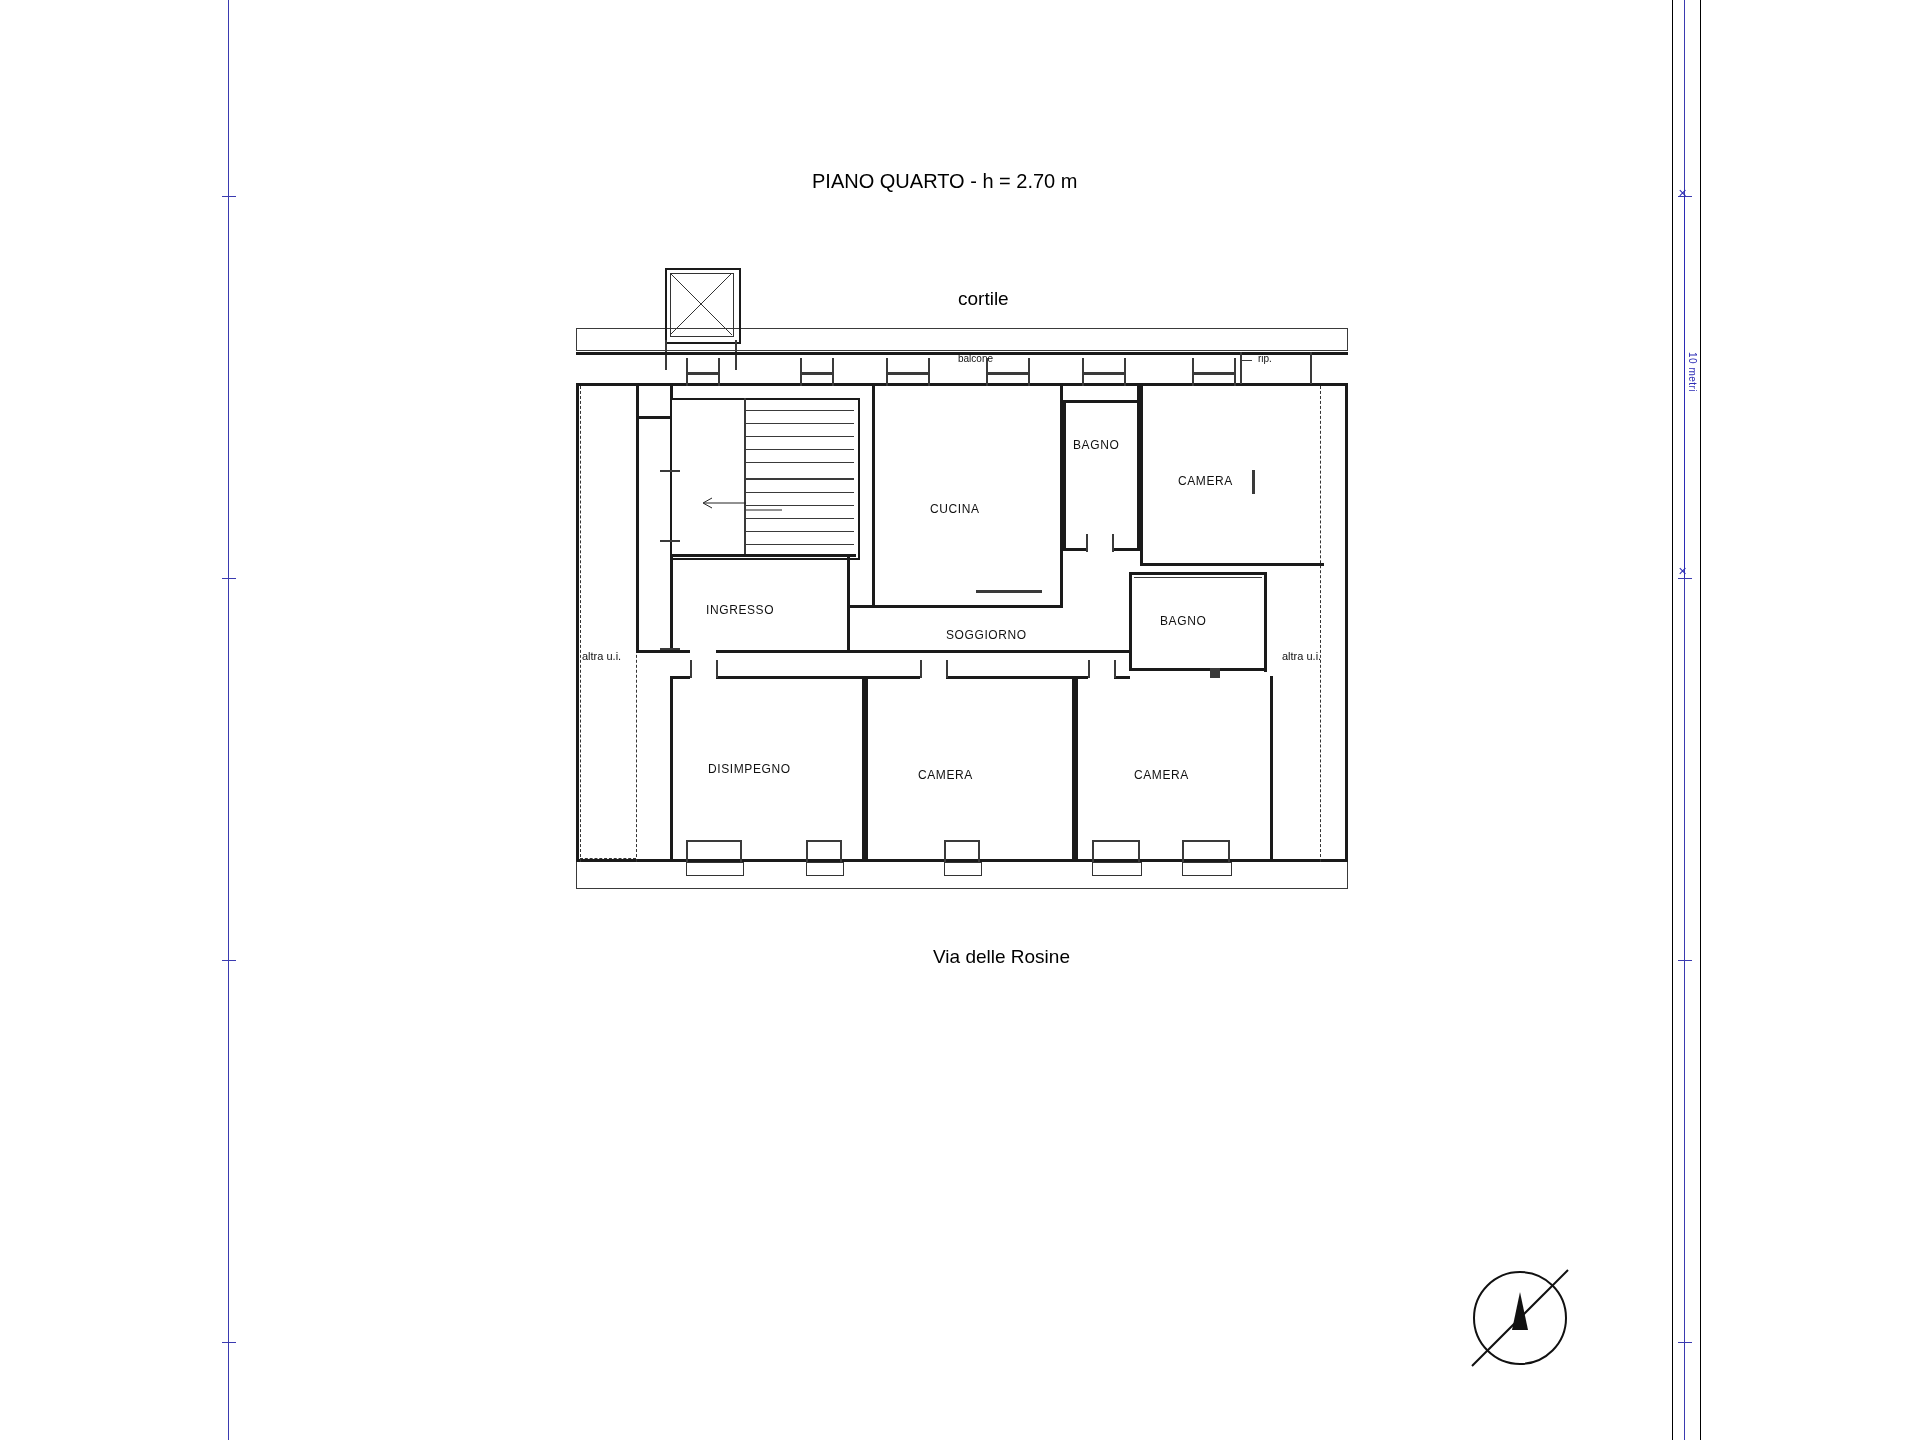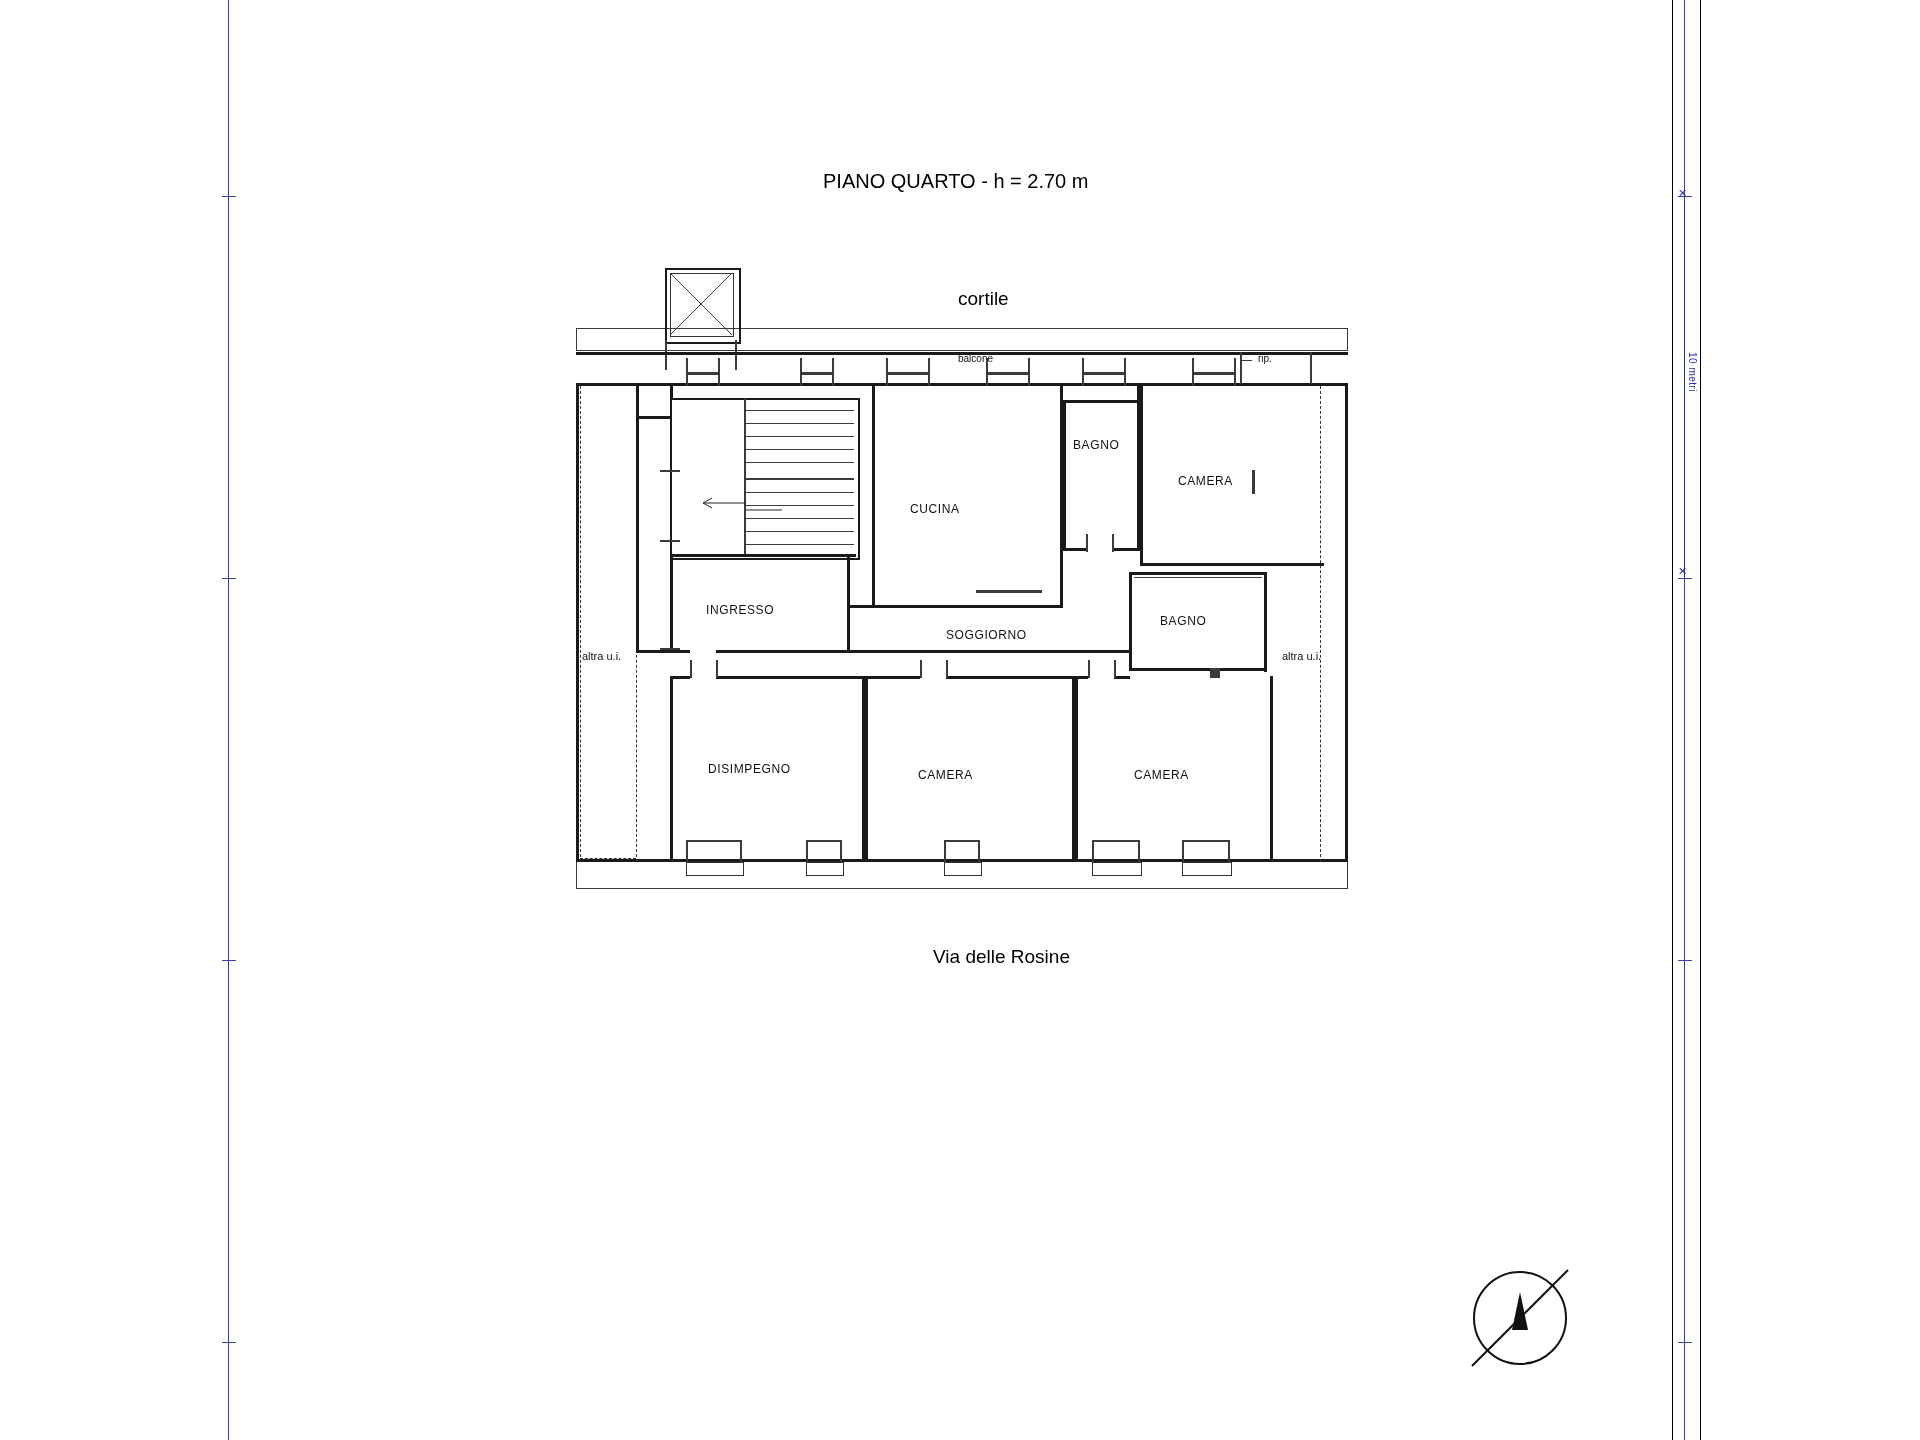--- a/index.html
+++ b/index.html
@@ -148,21 +148,21 @@
   <div class="guide-tick" style="left:1678px; top:1342px;"></div>
 
   <div class="frame-v" style="left:1672px; top:0; height:1440px;"></div>
   <div class="frame-v" style="left:1700px; top:0; height:1440px;"></div>
 
   <div class="scale-line" style="left:1684px; top:196px; height:382px;"></div>
   <div class="scale-cap" style="left:1678px; top:188px;">✕</div>
   <div class="scale-cap" style="left:1678px; top:566px;">✕</div>
   <div class="scale-label" style="left:1698px; top:352px;">10 metri</div>
 
-  <div class="plan-title" style="left:812px; top:170px;margin-left:11px;">PIANO QUARTO - h = 2.70 m</div>
+  <div class="plan-title" style="left:812px; top:170px;">PIANO QUARTO - h = 2.70 m</div>
   <div class="courtyard-label" style="left:958px; top:288px;">cortile</div>
   <div class="street-label" style="left:904px; top:946px;margin-left:29px;">Via delle Rosine</div>
 
   <div style="position:absolute; left:0; top:0; width:1920px; height:1440px;">
 
     <div class="thin" style="left:576px; top:328px; width:772px; height:1px;"></div>
     <div class="thin" style="left:576px; top:350px; width:772px; height:1px;"></div>
     <div class="thin" style="left:576px; top:328px; width:1px; height:22px;"></div>
     <div class="thin" style="left:1347px; top:328px; width:1px; height:22px;"></div>
 
@@ -233,21 +233,21 @@
     <div class="room-label" style="left:706px; top:603px;">INGRESSO</div>
 
     <div class="wall" style="left:636px; top:386px; width:3px; height:30px;"></div>
     <div class="wall" style="left:636px; top:416px; width:36px; height:3px;"></div>
     <div class="wall" style="left:636px; top:419px; width:3px; height:234px;"></div>
     <div class="wall" style="left:636px; top:650px; width:36px; height:3px;"></div>
 
     <div class="wall" style="left:872px; top:386px; width:3px; height:222px;"></div>
     <div class="wall" style="left:1060px; top:386px; width:3px; height:222px;"></div>
     <div class="wall" style="left:872px; top:605px; width:191px; height:3px;"></div>
-    <div class="room-label" style="left:910px; top:502px;">CUCINA</div>
+    <div class="room-label" style="left:930px; top:502px;">CUCINA</div>
     <div class="thin" style="left:976px; top:590px; width:66px; height:3px;"></div>
 
     <div class="wall" style="left:1063px; top:400px; width:3px; height:150px;"></div>
     <div class="wall" style="left:1137px; top:386px; width:3px; height:164px;"></div>
     <div class="wall" style="left:1063px; top:400px; width:74px; height:3px;"></div>
     <div class="wall" style="left:1063px; top:548px; width:77px; height:3px;"></div>
     <div class="room-label" style="left:1073px; top:438px;">BAGNO</div>
     <div class="thin" style="left:1090px; top:548px; width:24px; height:3px; background:#fff;"></div>
 
     <div class="wall" style="left:1140px; top:386px; width:3px; height:180px;"></div>

